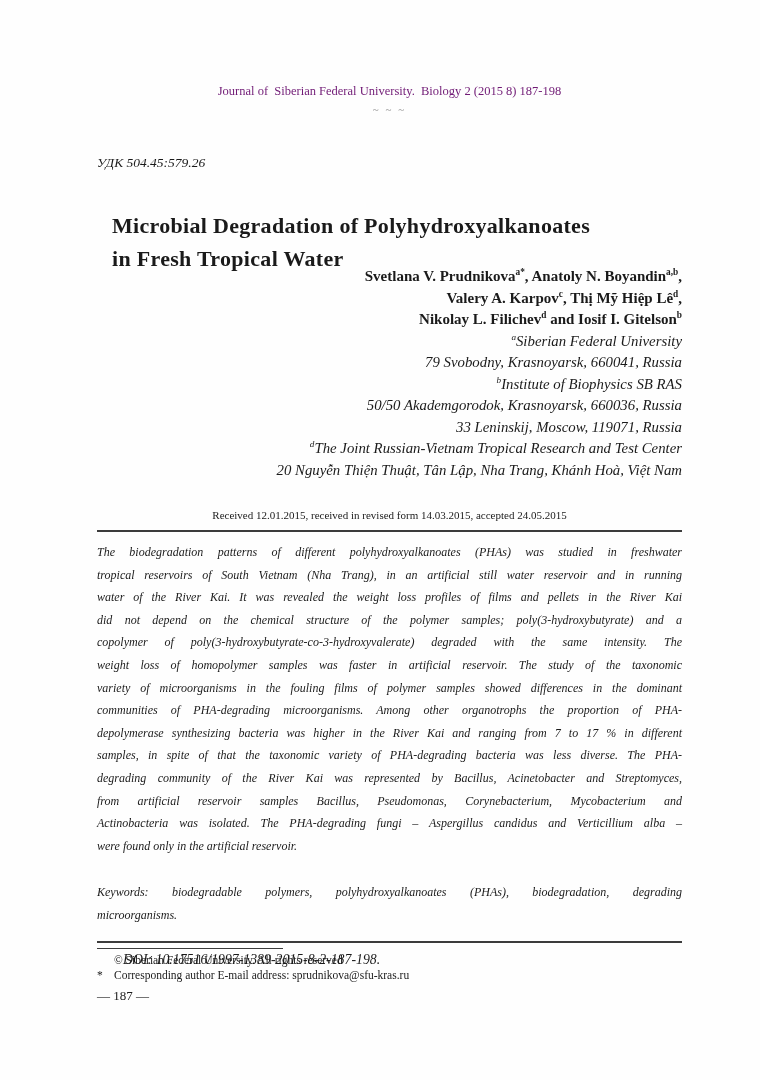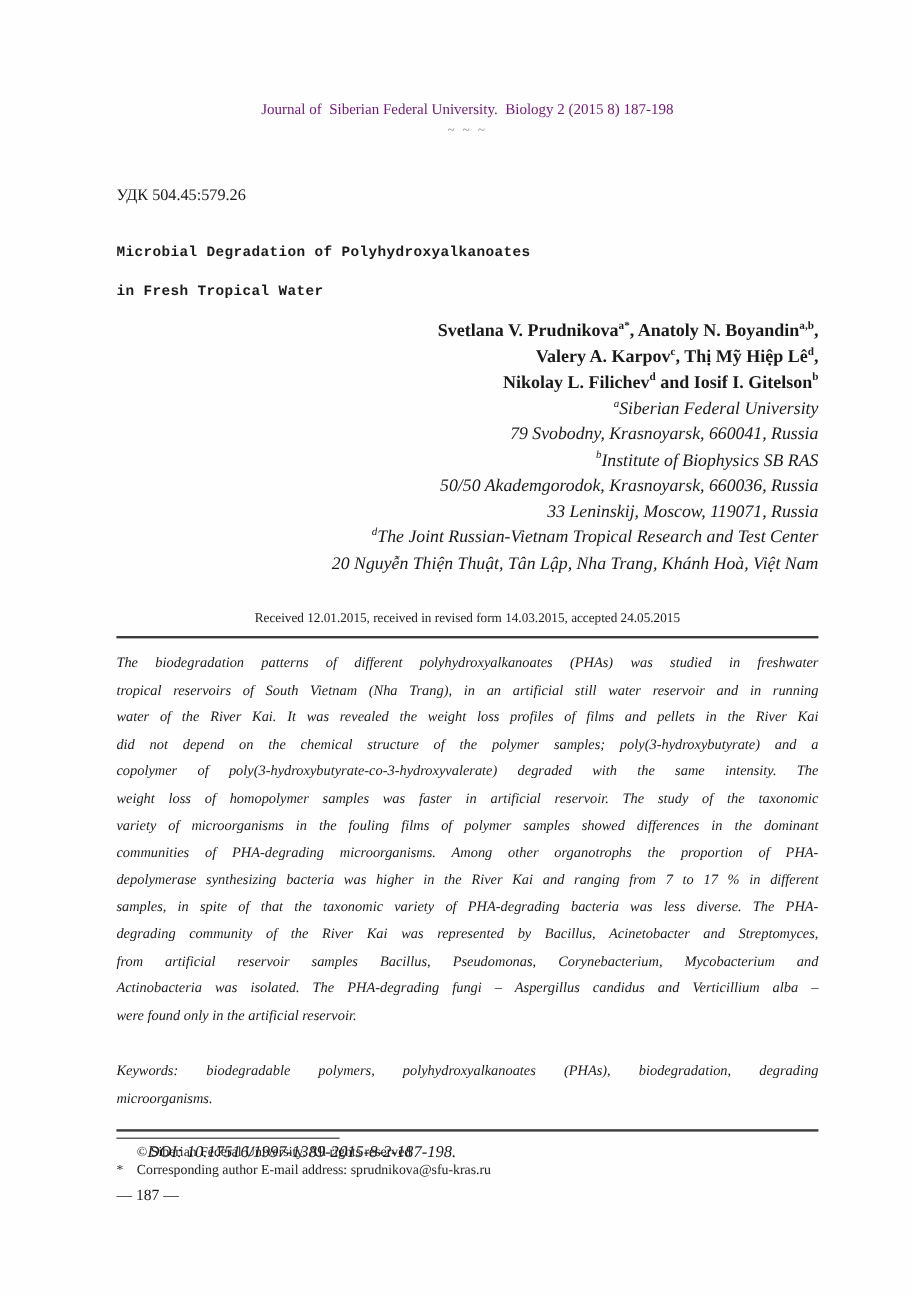--- a/index.html
+++ b/index.html
@@ -41,32 +41,32 @@
     text-align: center;
     font-size: 11px;
     letter-spacing: 2px;
     color: #8f8f8f;
   }
   .udk {
     position: absolute;
     top: 155px;
     left: 0;
     font-size: 13.5px;
+    font-style: italic;
   }
   .title {
     position: absolute;
     top: 194px;
     left: 0;
     width: 100%;
-    margin: 0;
-    font-size: 12px;
+    margin: 15px;
+    font-size: 22px;
     font-weight: bold;
     line-height: 33px;
     letter-spacing: 0.3px;
-    font-family: Liberation Mono, monospace;
   }
   .byline {
     position: absolute;
     top: 266px;
     right: 0;
     width: 100%;
     text-align: right;
   }
   .byline .author-line {
     font-size: 15px;

